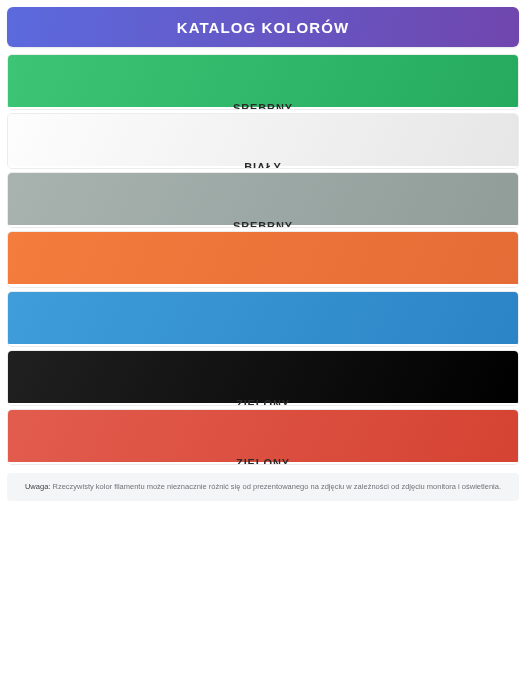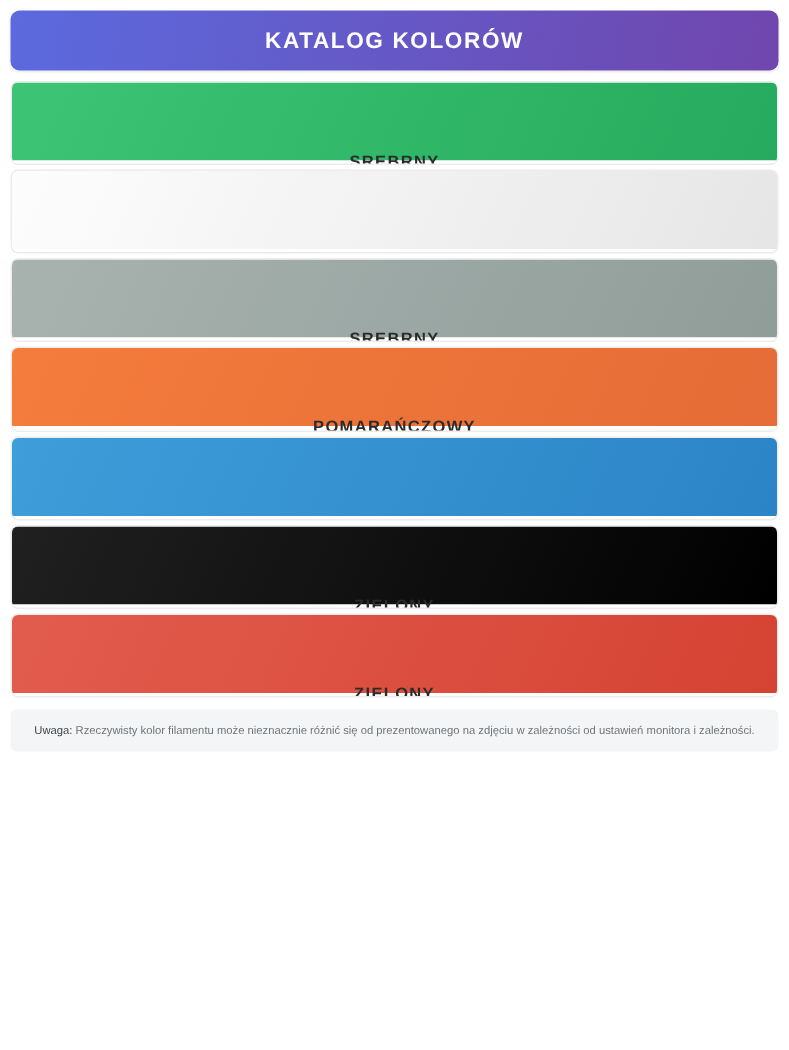--- a/index.html
+++ b/index.html
@@ -125,49 +125,49 @@
 
   <div class="color-list">
       <div class="color-card">
         <div class="color-swatch" style="background: linear-gradient(115deg, rgb(61, 196, 116) 0%, rgb(38, 171, 94) 100%);"></div>
         <div class="color-label-bar">
           <div class="color-label">SREBRNY</div>
         </div>
       </div>
       <div class="color-card">
         <div class="color-swatch" style="background: linear-gradient(115deg, rgb(253, 253, 253) 0%, rgb(230, 230, 230) 100%);"></div>
+        <div class="color-label-bar">
+          <div class="color-label">BIAŁY</div>
+        </div>
       </div>
       <div class="color-card">
         <div class="color-swatch" style="background: linear-gradient(115deg, rgb(168, 179, 176) 0%, rgb(144, 157, 153) 100%);"></div>
         <div class="color-label-bar">
           <div class="color-label">SREBRNY</div>
         </div>
       </div>
       <div class="color-card">
         <div class="color-swatch" style="background: linear-gradient(115deg, rgb(244, 124, 60) 0%, rgb(229, 108, 54) 100%);"></div>
-        <div class="color-label-bar">
-          <div class="color-label">POMARAŃCZOWY</div>
-        </div>
       </div>
       <div class="color-card">
         <div class="color-swatch" style="background: linear-gradient(115deg, rgb(63, 157, 218) 0%, rgb(43, 132, 198) 100%);"></div>
       </div>
       <div class="color-card">
         <div class="color-swatch" style="background: linear-gradient(115deg, rgb(32, 32, 32) 0%, rgb(0, 0, 0) 100%);"></div>
         <div class="color-label-bar">
           <div class="color-label">ZIELONY</div>
         </div>
       </div>
       <div class="color-card">
         <div class="color-swatch" style="background: linear-gradient(115deg, rgb(226, 92, 78) 0%, rgb(213, 67, 50) 100%);"></div>
         <div class="color-label-bar">
           <div class="color-label">ZIELONY</div>
         </div>
       </div>
     </div>
 
   <div class="note-box">
     <div class="note-text">
-      <span class="note-label">Uwaga:</span><span> Rzeczywisty kolor filamentu może nieznacznie różnić się od prezentowanego na zdjęciu w zależności od ustawień monitora i zależności.</span>
+      <span class="note-label">Uwaga:</span><span> Rzeczywisty kolor filamentu może nieznacznie różnić się od prezentowanego na zdjęciu w zależności od zdjęciu monitora i oświetlenia.</span>
     </div>
   </div>
 
 </div>
 
 </body></html>

